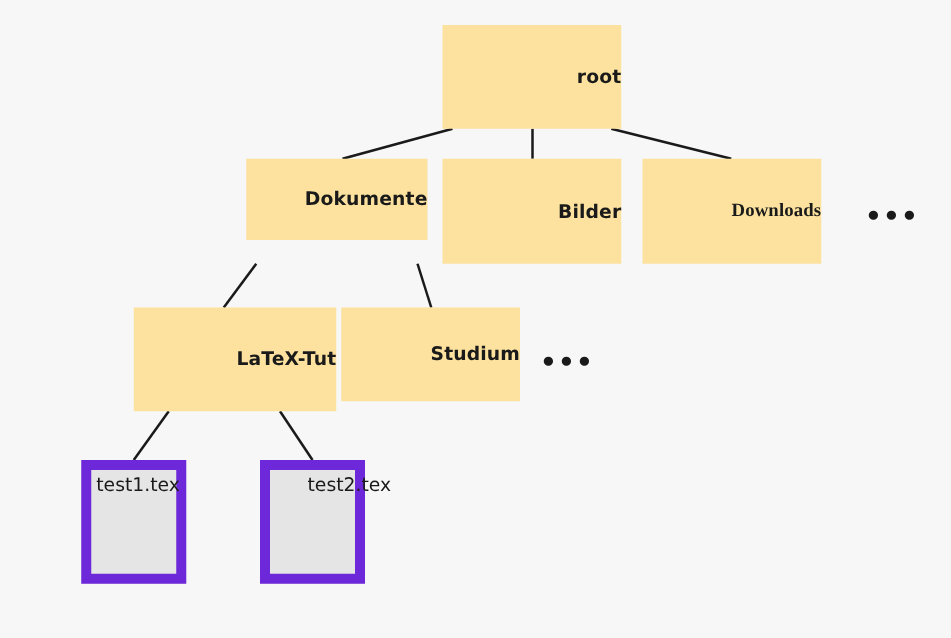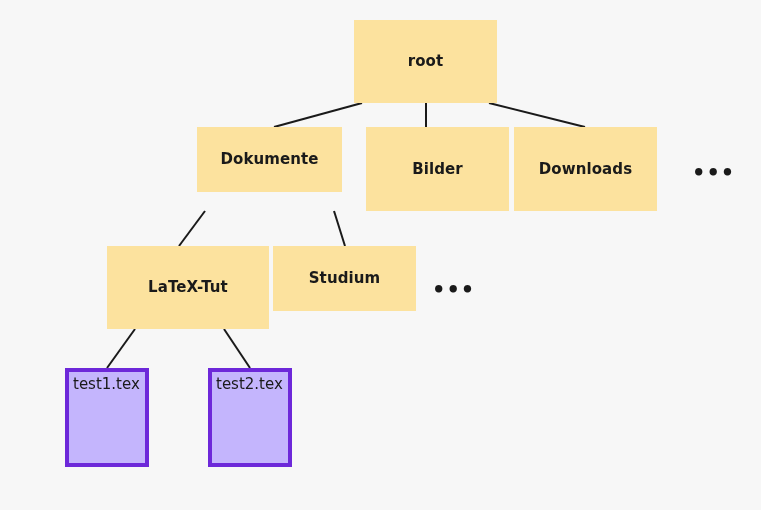--- a/index.html
+++ b/index.html
@@ -31,33 +31,33 @@
     pointer-events: none;
   }
   .node {
     position: absolute;
     box-sizing: border-box;
   }
   .node.folder {
     background: #fce29e;
     display: flex;
     align-items: center;
-    justify-content: center;
+    justify-content: flex-end;
   }
   .node.folder .node-label {
     font-weight: bold;
     font-size: 15px;
     color: #1a1a1a;
     letter-spacing: 0.1px;
     text-align: center;
     line-height: 1;
   }
   .node.file {
-    background: #c4b5fd;
-    border: 4px solid #6d28d9;
+    background: #e5e5e5;
+    border: 8px solid #6d28d9;
     display: block;
   }
   .node.file .node-label {
     display: block;
     font-size: 15px;
     color: #1a1a1a;
     font-weight: normal;
     line-height: 1;
     padding: 5px 0 0 4px;
     text-align: left;
@@ -90,36 +90,36 @@
       </g>
   </svg>
 
   <div id="nodes">
       <div class="node folder" style="left: 354px; top: 20px; width: 143px; height: 83px;">
         <span class="node-label">root</span>
       </div>
       <div class="node folder" style="left: 197px; top: 127px; width: 145px; height: 65px;">
         <span class="node-label">Dokumente</span>
       </div>
-      <div class="node folder" style="left: 354px; top: 127px; width: 143px; height: 84px; margin-left: 12px;">
+      <div class="node folder" style="left: 354px; top: 127px; width: 143px; height: 84px;">
         <span class="node-label">Bilder</span>
       </div>
-      <div class="node folder" style="left: 514px; top: 127px; width: 143px; height: 84px;">
+      <div class="node folder" style="left: 514px; top: 127px; width: 143px; height: 84px; font-family: Liberation Serif, serif;">
         <span class="node-label">Downloads</span>
       </div>
       <div class="node folder" style="left: 107px; top: 246px; width: 162px; height: 83px;">
         <span class="node-label">LaTeX-Tut</span>
       </div>
-      <div class="node folder" style="left: 273px; top: 246px; width: 143px; height: 65px;">
+      <div class="node folder" style="left: 273px; top: 246px; width: 143px; height: 75px;">
         <span class="node-label">Studium</span>
       </div>
       <div class="node file" style="left: 65px; top: 368px; width: 84px; height: 99px;">
         <span class="node-label">test1.tex</span>
       </div>
-      <div class="node file" style="left: 208px; top: 368px; width: 84px; height: 99px;">
+      <div class="node file" style="left: 208px; top: 368px; width: 84px; height: 99px; padding-left: 26px;">
         <span class="node-label">test2.tex</span>
       </div>
     </div>
   <div id="ellipses">
       <div class="ellipsis" style="left: 692px; top: 163px;">•••</div>
       <div class="ellipsis" style="left: 432px; top: 280px;">•••</div>
     </div>
 
 </div>
 

